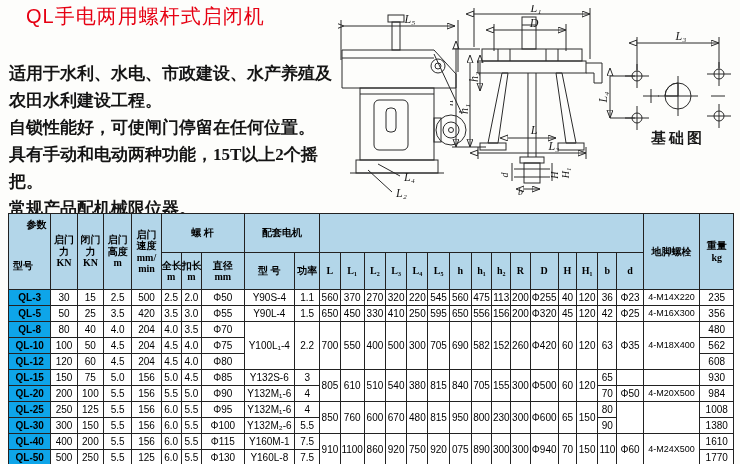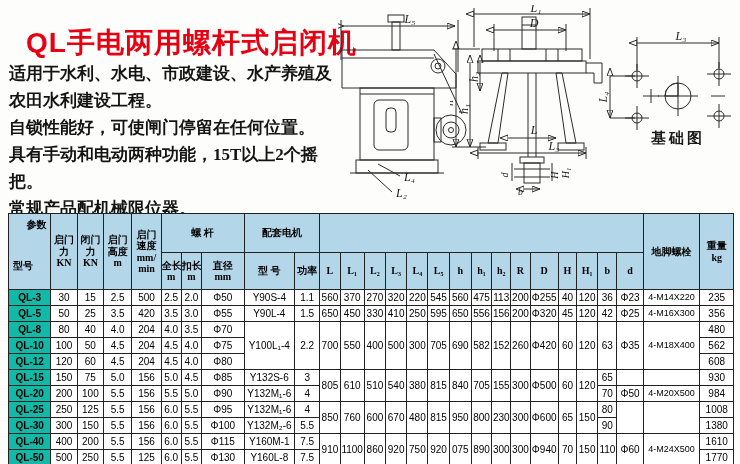--- a/index.html
+++ b/index.html
@@ -2,22 +2,22 @@
 <html><head>
 <meta charset="utf-8">
 <style>
   html,body{margin:0;padding:0;}
   body{
     width:740px;height:464px;position:relative;overflow:hidden;
     background:#fdfdfb;color:#111;
     font-family:"Liberation Sans",sans-serif;
   }
   .title{
-    position:absolute;left:26px;top:24px;
-    font-size:28px;font-weight:bold;letter-spacing:1px;
+    position:absolute;left:26px;top:3px;
+    font-size:20px;font-weight:normal;letter-spacing:1px;
     font-family:"Liberation Sans",sans-serif;
   }
   .desc{
     position:absolute;left:9px;top:60px;width:330px;
     font-size:17px;font-weight:bold;color:#141414;
     line-height:27px;
     font-family:"Liberation Serif","DejaVu Serif",serif;
   }
   .drw{position:absolute;}
   .drw line,.drw path,.drw rect,.drw polygon,.drw polyline,.drw circle{
@@ -45,21 +45,21 @@
   }
   .spec thead th{
     background:#b3d6e9;font-weight:bold;
     font-family:"Liberation Serif","DejaVu Serif",serif;
   }
   .spec thead tr.r1 th{height:38px;}
   .spec thead tr.r2 th{height:36px;}
   .spec tbody tr{height:16px;}
   .spec tbody td{background:#fff;font-family:"Liberation Sans",sans-serif;}
   .spec tbody td.model{
-    background:#14b8a6;font-weight:bold;
+    background:#0ea5e9;font-weight:bold;
   }
   .spec td.s9{font-size:9px;margin-top:32px;}
   .diagcell{position:relative;
     background-color:#b3d6e9;
     background-image:linear-gradient(to bottom right,transparent 48.8%,#222 48.8%,#222 51.2%,transparent 51.2%);
   }
   .diagcell .dtop{position:absolute;top:5px;right:4px;}
   .diagcell .dbot{position:absolute;bottom:18px;left:4px;}
 </style>
 </head>

